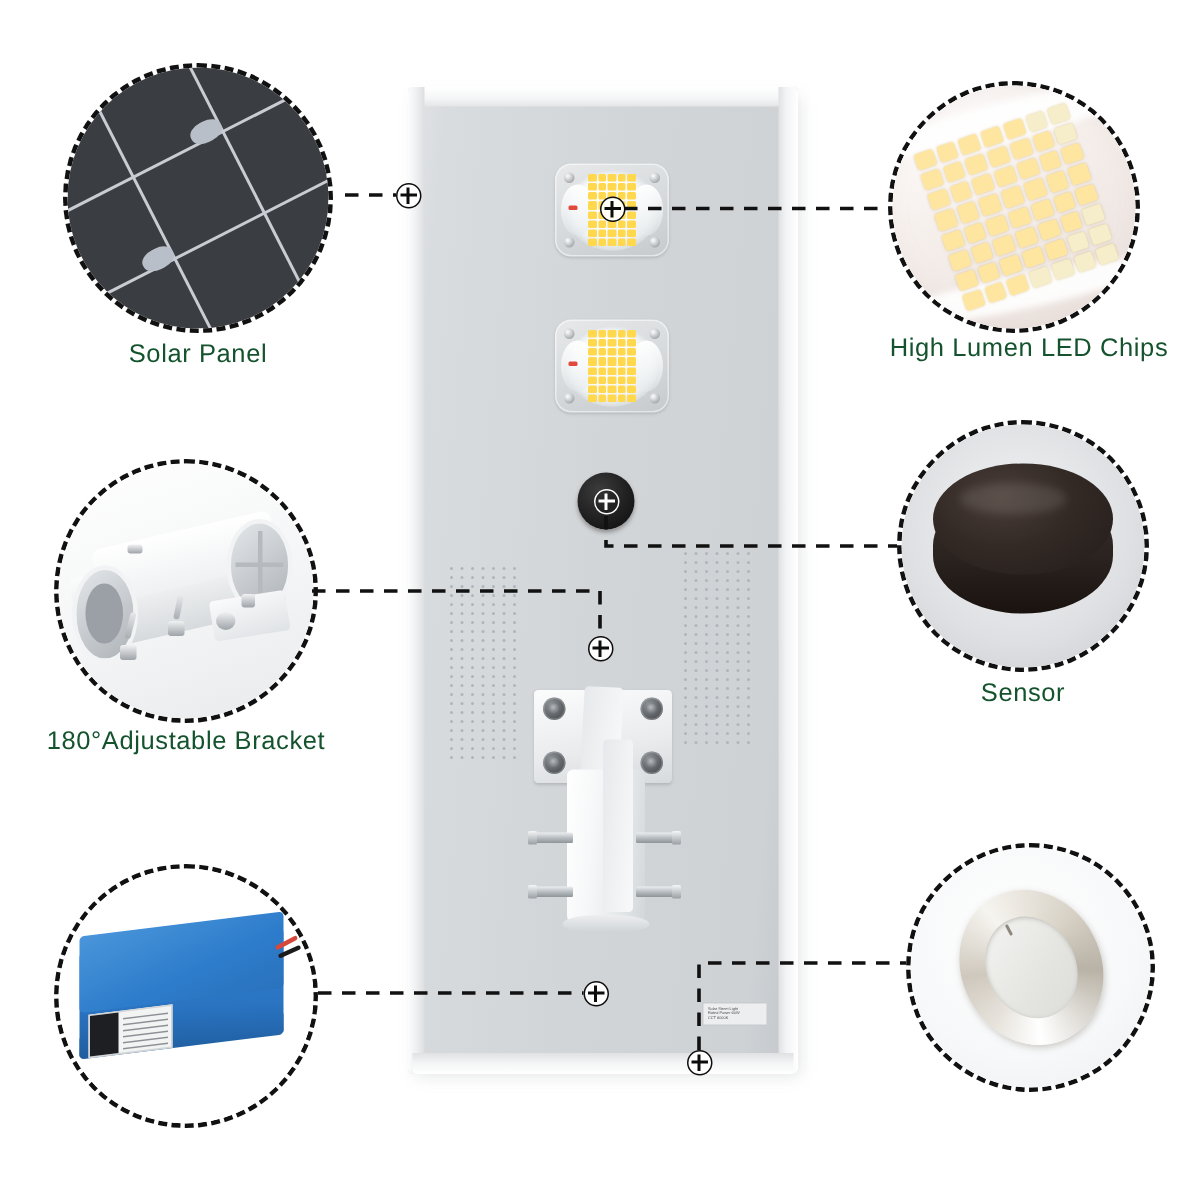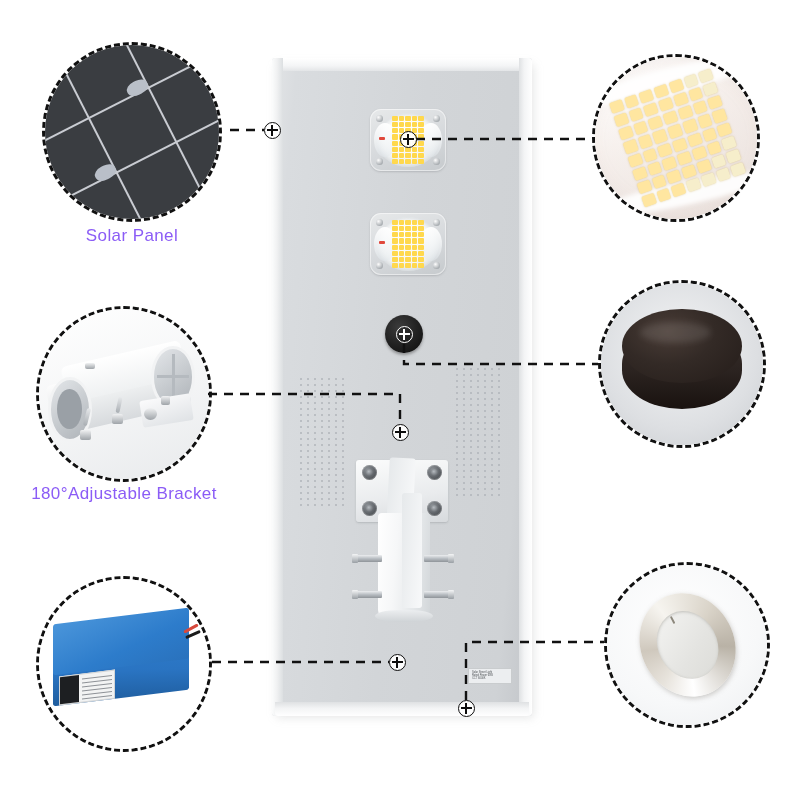--- a/index.html
+++ b/index.html
@@ -21,21 +21,21 @@
   .callout {
     position: absolute;
     border-radius: 50%;
     border: 3px dashed #111111;
     overflow: hidden;
     background: #fdfdfd;
   }
   .callout-label {
     position: absolute;
     text-align: center;
-    color: #8b5cf6;
+    color: #14532d;
     font-size: 17px;
     letter-spacing: 0.4px;
     white-space: nowrap;
   }
 
   
   .sp-wrap { position: absolute; inset: 0; background: #3a3d41; }
   .sp-grid { position: absolute; inset: -30%; }
   .sp-line {
     position: absolute;
@@ -483,20 +483,21 @@
         <span class="led-chip"></span>
           <span class="led-chip"></span>
           <span class="led-chip"></span>
           <span class="led-chip dim"></span>
           <span class="led-chip dim"></span>
           <span class="led-chip dim"></span>
           <span class="led-chip dim"></span>
       </div>
     </div>
   </div>
+  <div class="callout-label" style="left:578px; top:222px; width:216px;">High Lumen LED Chips</div>
 
   <div class="callout" style="left:36px; top:306px; width:176px; height:176px;">
     <div class="br-wrap">
       <div class="br-tube" style="left:6%; top:36%; width:82%; height:30%; transform: rotate(-13deg);"></div>
       <div class="br-tube" style="left:14%; top:26%; width:72%; height:22%; transform: rotate(-13deg); background:linear-gradient(180deg,#ffffff,#eff1f2);"></div>
       <div class="br-ellipse" style="left:5%; top:40%; width:26%; height:38%;">
         <div class="br-bore" style="left:18%; top:16%; width:64%; height:68%;"></div>
       </div>
       <div class="br-ellipse" style="left:66%; top:22%; width:26%; height:36%;">
         <div class="br-vane" style="left:46%; top:8%; width:3px; height:84%;"></div>
@@ -514,20 +515,21 @@
   </div>
   <div class="callout-label" style="left:16px; top:484px; width:216px;">180°Adjustable Bracket</div>
 
   <div class="callout" style="left:598px; top:280px; width:168px; height:168px;">
     <div class="sn-wrap">
       <div class="sn-base"></div>
       <div class="sn-top"></div>
       <div class="sn-gloss"></div>
     </div>
   </div>
+  <div class="callout-label" style="left:598px; top:452px; width:168px;">Sensor</div>
 
   <div class="callout" style="left:36px; top:576px; width:176px; height:176px;">
     <div class="bt-wrap">
       <div class="bt-edge"></div>
       <div class="bt-body"></div>
       <div class="bt-top"></div>
       <div class="bt-label">
         <div class="bt-label-dark"></div>
         <div class="bt-label-lines">
           <i></i>

